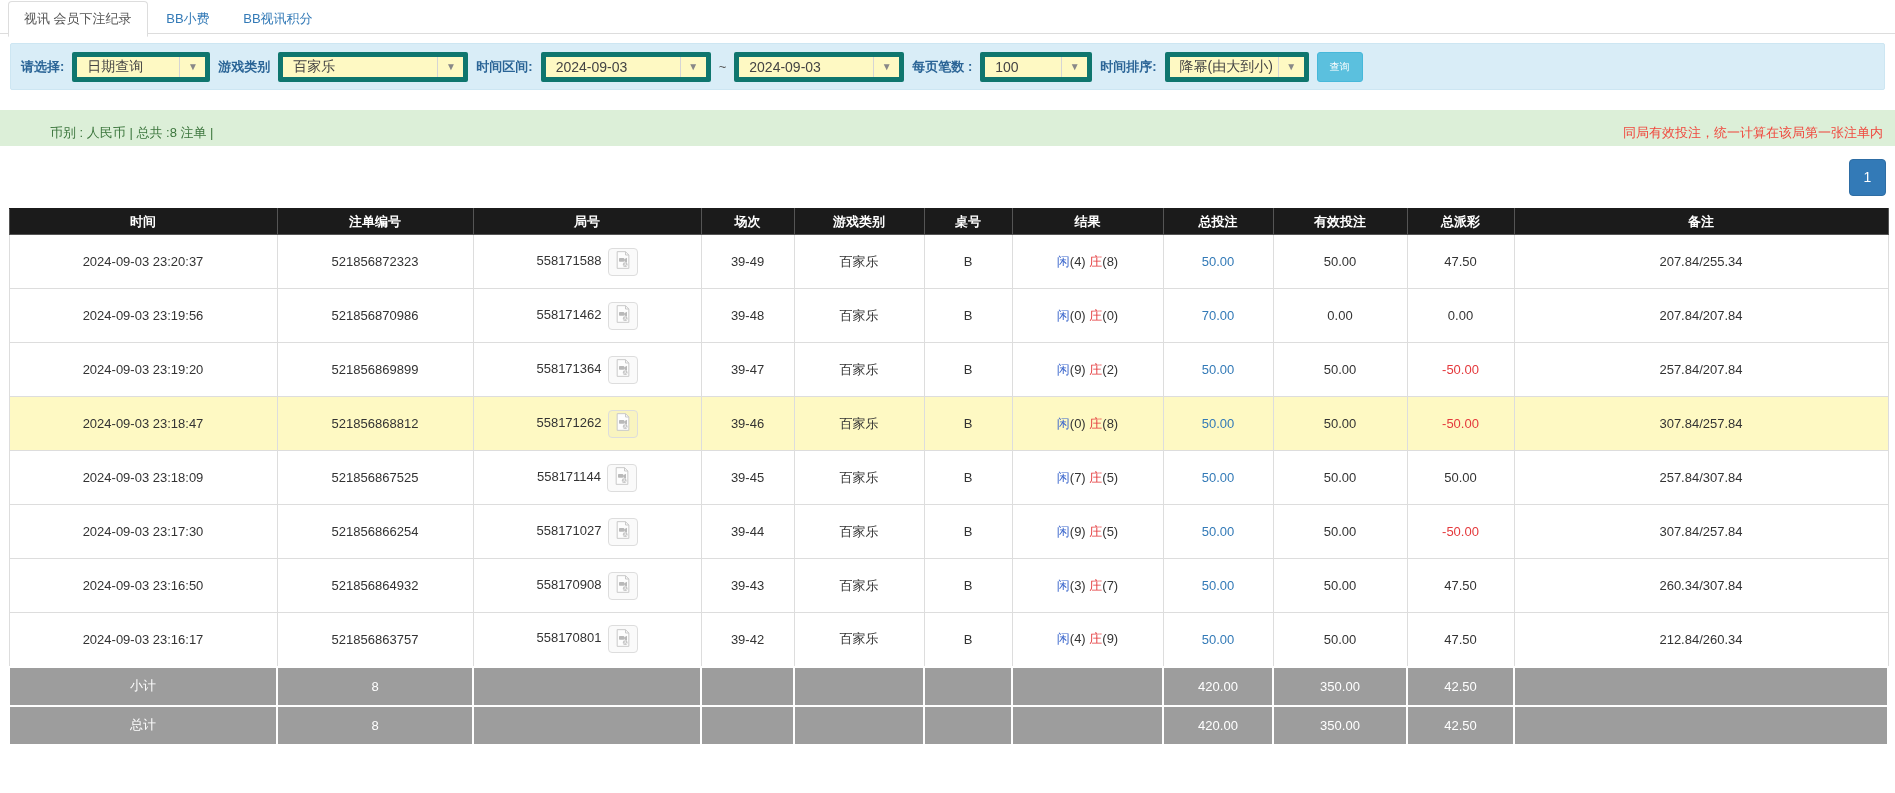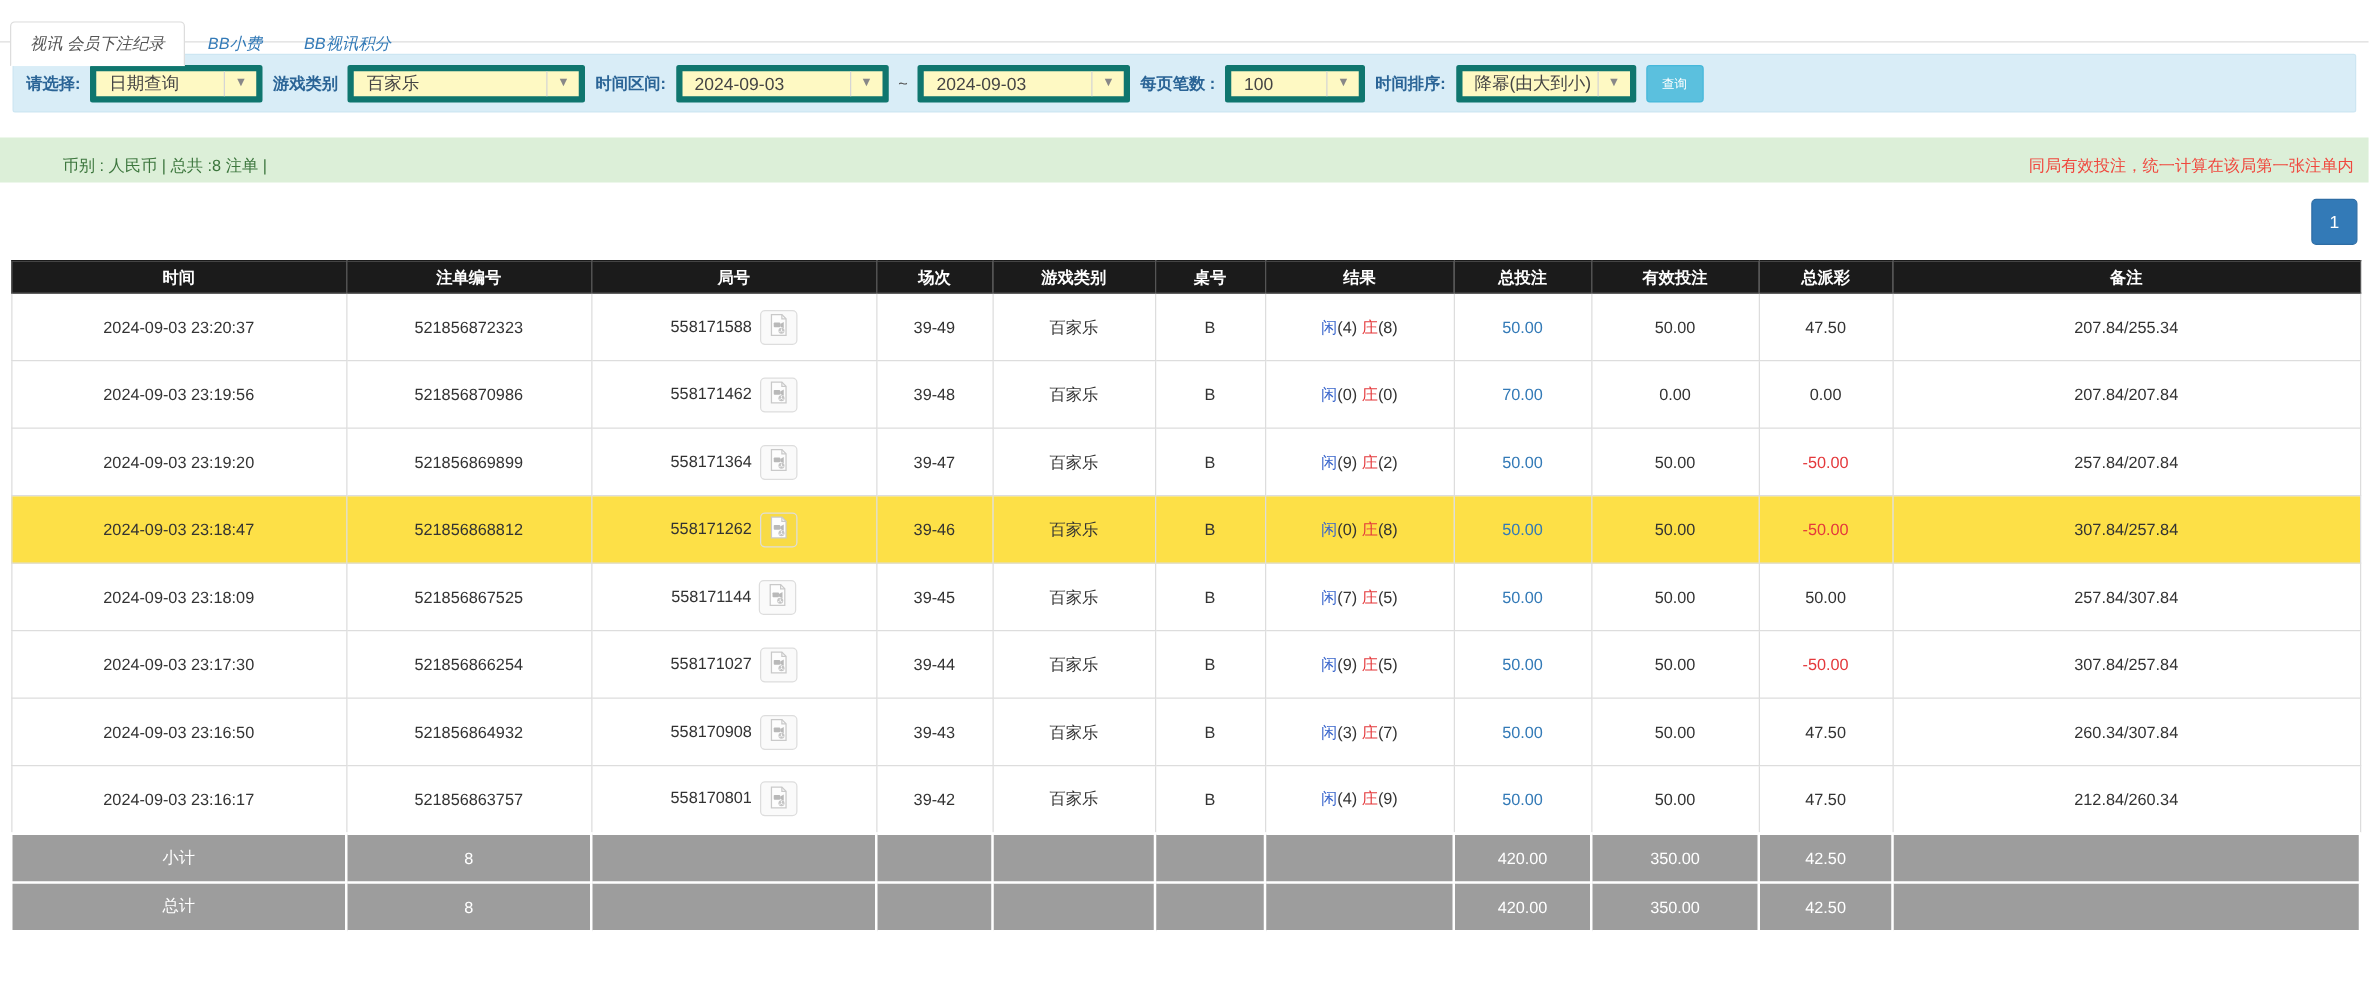--- a/index.html
+++ b/index.html
@@ -1,21 +1,21 @@
 <!DOCTYPE html>
 <html><head>
 <meta charset="utf-8">
 <style>
   * { box-sizing: border-box; margin: 0; padding: 0; }
   html,body { width: 1895px; height: 793px; background:#fff;
     font-family: "Liberation Sans", "DejaVu Sans", sans-serif; font-size: 13px; color:#333; }
 
   
   .tabbar { position: relative; height: 34px; border-bottom: 1px solid #ddd; padding-left: 8px; }
-  .tab { display: inline-block; padding: 8px 15px; cursor: pointer; color: #337ab7; position: relative; top: 17px; font-style: italic; }
+  .tab { display: inline-block; padding: 8px 15px; cursor: pointer; color: #337ab7; position: relative; top: 1px; }
   .tab.active { background:#fff; border:1px solid #ddd; border-bottom:1px solid #fff; border-radius: 4px 4px 0 0; color:#555; }
 
   
   .filterbar { margin: 9px 10px 0 10px; background:#d9edf7; border:1px solid #cde6f2; border-radius: 2px;
     padding: 5px 10px; display: flex; align-items: center; gap: 8px; height: 47px; }
   .flabel { color:#2a6496; font-weight: bold; white-space: nowrap; }
   .sel { background:#fef9c3; border:5px solid #0f766e; border-radius:2px; height: 30px; display:flex; align-items:center; cursor:pointer; }
   .sel .val { padding: 0 10px; flex: 1; white-space: nowrap; overflow:hidden; color:#444; font-size: 14px; }
   .sel .arr { width: 26px; align-self: stretch; border-left:1px solid #d5d5d5; display:flex; align-items:center; justify-content:center; color:#888; font-size: 10px; }
   .tilde { color:#555; }
@@ -27,21 +27,21 @@
   .info-right { color:#f0483e; }
 
   
   .pagerow { height: 62px; display:flex; align-items:center; justify-content:flex-end; padding-right: 9px; }
   .page-btn { width: 37px; height: 37px; background:#337ab7; border:1px solid #2e6da4; border-radius:4px; color:#fff; font-size:14px; cursor:pointer; }
 
   
   table { width: 1879px; margin: 0 8px; border-collapse: collapse; table-layout: fixed; }
   thead th { background:#1b1b1b; color:#fff; font-weight:bold; height: 26px; border:1px solid #555; border-top:1px solid #1b1b1b; font-size:13px; }
   tbody td { height: 54px; border:1px solid #ddd; text-align:center; background:#fff; font-size:13px; color:#333; }
-  tr.hl td { background:#fde047; }
+  tr.hl td { background:#fef9c3; }
   td .blue-link { color:#337ab7; cursor:pointer; text-decoration:none; }
   .res-x { color:#3a66cc; }
   .res-z { color:#e4393c; }
   td.neg { color:#e4393c; }
   tfoot td { background:#9d9d9d; color:#fff; height: 39px; border:2px solid #fff; text-align:center; font-size:13px; }
 
   .vbtn { display:inline-flex; align-items:center; justify-content:center; width: 30px; height: 28px;
     border:1px solid #ddd; border-radius:4px; background:rgba(0,0,0,0.02); vertical-align: middle; margin-left:6px; cursor:pointer; }
   .roundcell { white-space: nowrap; }
 </style>

